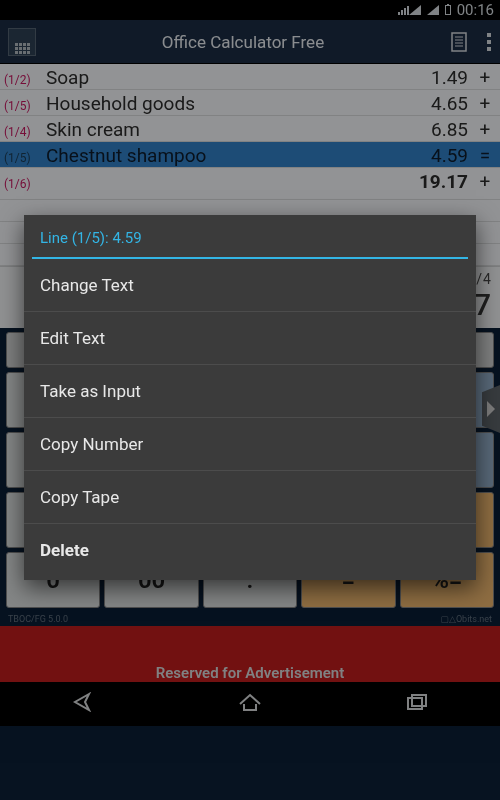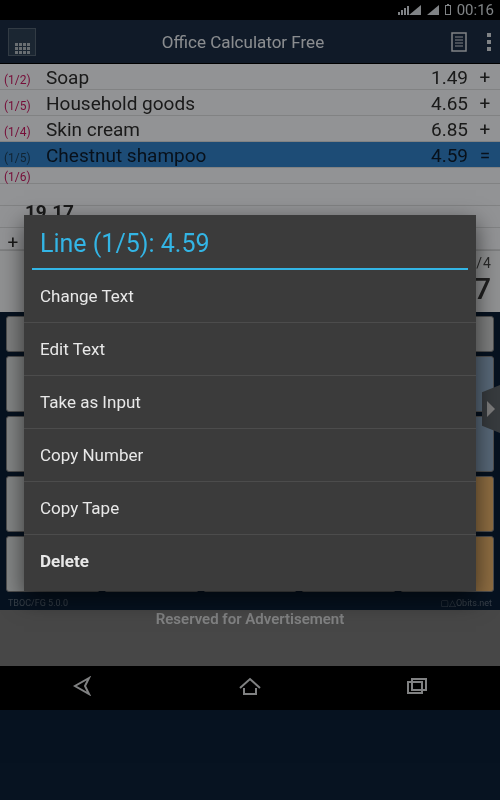--- a/index.html
+++ b/index.html
@@ -42,21 +42,21 @@
     padding: 2px 6px 2px 4px; border-bottom: 1px solid #d0d2d4;
     height: 26px;
   }
   .tape-row .idx { font-size: 12px; color: #be185d; width: 34px; }
   .tape-row .label { flex: 1; font-size: 19px; }
   .tape-row .val { font-size: 19px; text-align: right; min-width: 70px; }
   .tape-row .op { width: 18px; text-align: center; font-size: 19px; }
   .tape-row.selected { background: #2f7bbf; color: #0d1b2a; }
   .tape-row.selected .idx { color: #1b3a52; }
   .tape-row.total .val { font-weight: bold; }
-  .tape-row.totalrow { height: 16px; flex-direction: column; }
+  .tape-row.totalrow { height: 32px; }
 
   
   .tape-filler { height: 22px; background:#eceef0;border-bottom:1px solid #d0d2d4;}
 
   
   .calc-display {
     background: #e9ebec; border-top:1px solid #c8cacb;
     padding: 4px 8px 6px; text-align: right; color:#353535;
   }
   .calc-display .mode { font-size: 14px; letter-spacing:1px; color:#444;}
@@ -77,33 +77,33 @@
   .key.op-blue   { background:#8fa8c2; }
   .side-tab {
     position:absolute; right:0; top:385px; width:18px; height:48px;
     background:#5a5f64; clip-path: polygon(0 15%,100% 0,100% 100%,0 85%);
   }
   .side-tab::after{content:"";position:absolute;left:5px;top:16px;width:0;height:0;border-style:solid;border-width:8px 0 8px 8px;border-color:transparent transparent transparent #c8c8c8;}
 
   .footer-credits{display:flex;justify-content:space-between;color:#5c6a78;font-size:9px;padding:0 8px 2px;}
 
   
-  .ad-strip{height:56px;background:#737373;color:#cfd1d2;display:flex;align-items:flex-start;justify-content:center;font-size:15px;font-weight:600;}
+  .ad-strip{height:56px;background:#b91c1c;color:#cfd1d2;display:flex;align-items:flex-end;justify-content:center;font-size:15px;font-weight:600;}
 
   
   .nav-bar{height:44px;background:#000;display:flex;align-items:center;justify-content:space-around;}
   .nav-bar svg{stroke:#cfd1d2;fill:none;stroke-width:2;}
 
   
   .scrim{position:absolute;inset:0;background:rgba(0,0,0,.38);}
   .dialog{
     position:absolute; left:24px; right:24px; top:215px;
     background:#3b3b3b; color:#e8e8e8; box-shadow:0 8px 22px rgba(0,0,0,.6);
   }
-  .dialog-title{color:#33b5e5;font-size:25px;padding:14px 16px 10px;}
+  .dialog-title{color:#33b5e5;font-size:15px;padding:14px 16px 10px;}
   .dialog-hr{height:2px;background:#33b5e5;margin:0 8px;}
   .dialog-item{padding:16px 16px;font-size:17px;border-bottom:1px solid #4c4c4c;}
   .dialog-item:last-child{border-bottom:none;padding-bottom:20px;font-weight:bold;}
 
 </style>
 </head>
 <body>
 <div class="screen">
 
   <div class="status-bar">

